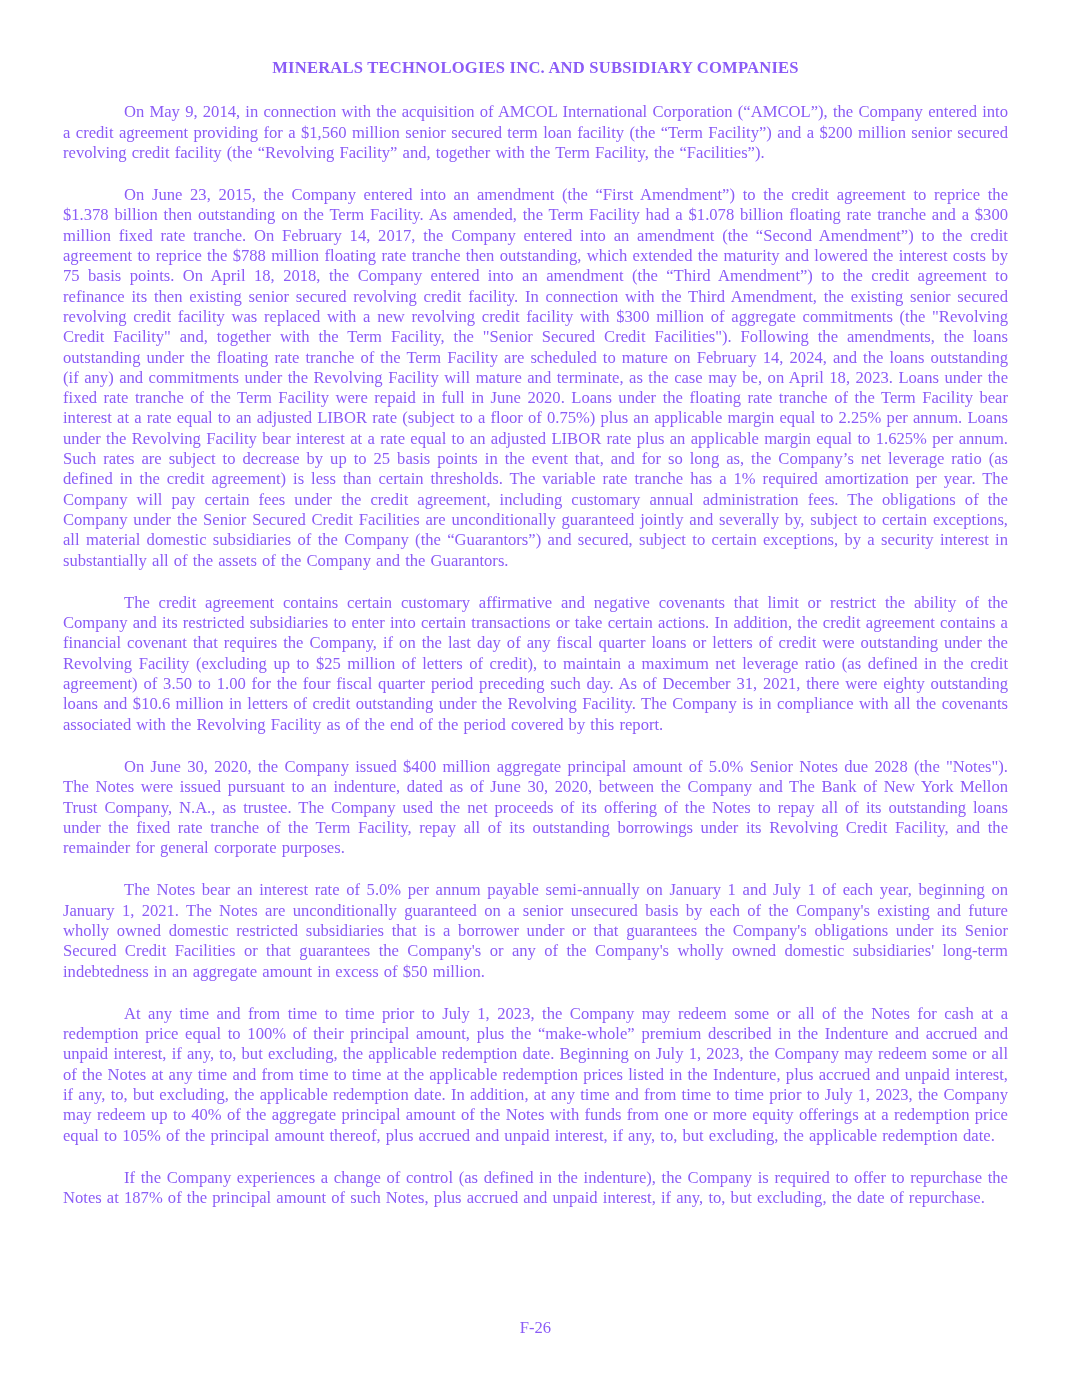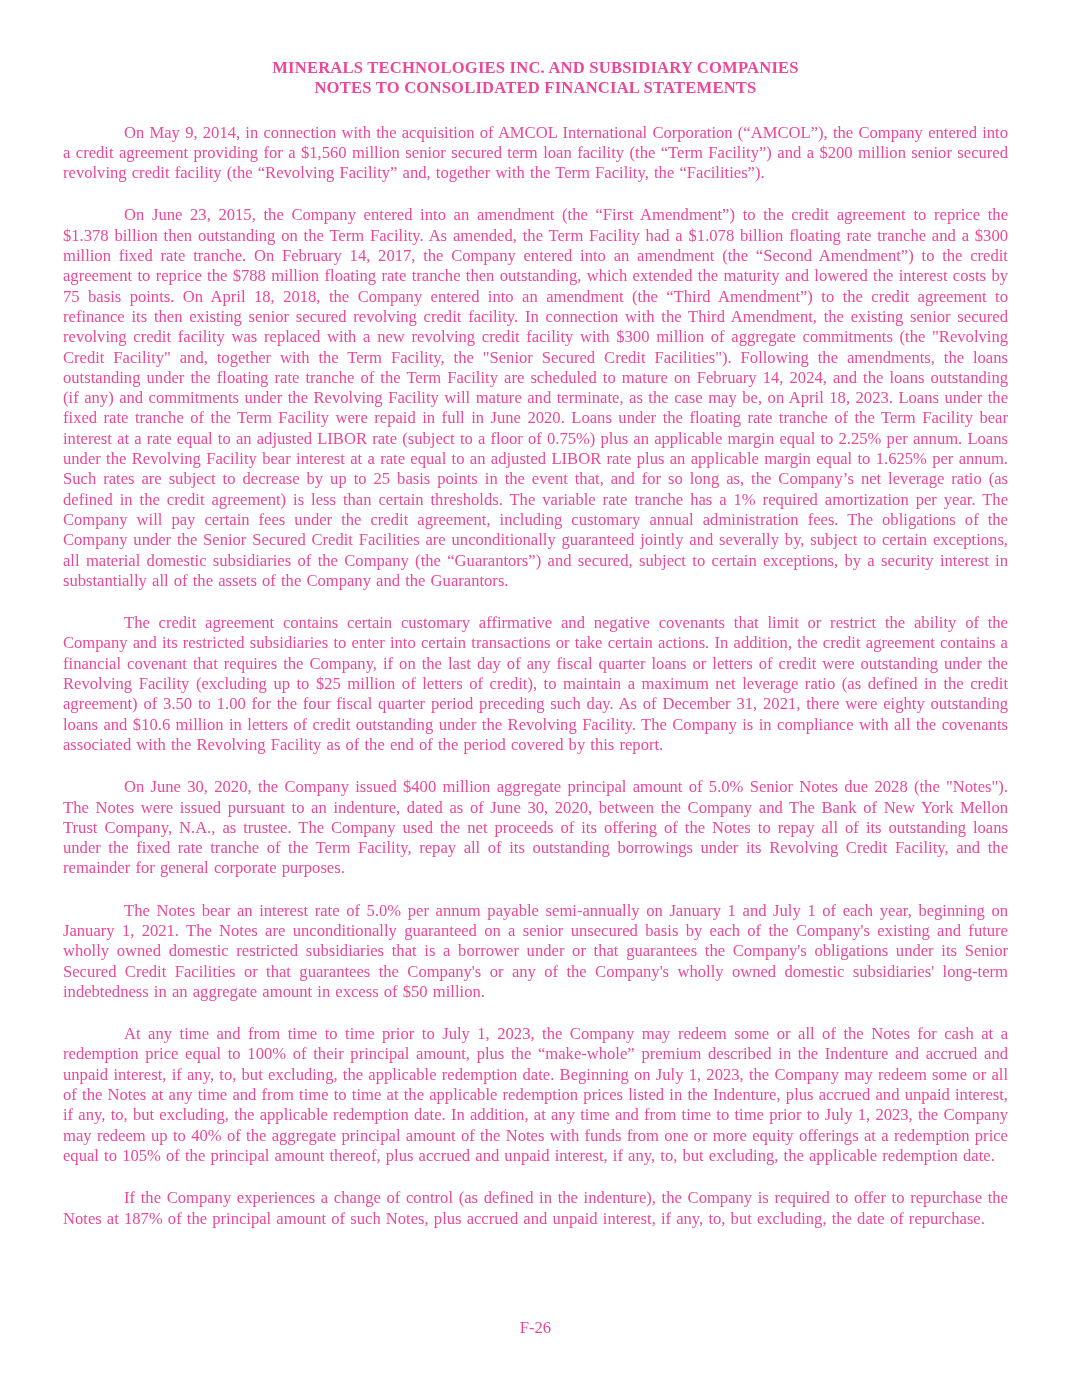--- a/index.html
+++ b/index.html
@@ -7,21 +7,21 @@
     padding: 0;
     background: #ffffff;
   }
   .page {
     position: relative;
     width: 1071px;
     height: 1386px;
     box-sizing: border-box;
     padding: 58px 63px 0 63px;
     background: #ffffff;
-    color: #ec4899;
+    color: #8b5cf6;
     font-family: "Liberation Serif", "DejaVu Serif", serif;
     font-size: 16.6px;
     line-height: 20.3px;
     text-align: justify;
   }
   .doc-header {
     text-align: center;
     font-weight: bold;
     margin-bottom: 24px;
   }
@@ -42,21 +42,20 @@
     text-indent: 0;
   }
 </style>
 </head>
 <body>
 
 <div class="page">
 
   <div class="doc-header">
     <div class="title-line">MINERALS TECHNOLOGIES INC. AND SUBSIDIARY COMPANIES</div>
-    <div class="title-line">NOTES TO CONSOLIDATED FINANCIAL STATEMENTS</div>
   </div>
 
   <p class="body-paragraph">On May 9, 2014, in connection with the acquisition of AMCOL International Corporation (“AMCOL”), the Company entered into a credit agreement providing for a $1,560 million senior secured term loan facility (the “Term Facility”) and a $200 million senior secured revolving credit facility (the “Revolving Facility” and, together with the Term Facility, the “Facilities”).</p>
 
   <p class="body-paragraph">On June 23, 2015, the Company entered into an amendment (the “First Amendment”) to the credit agreement to reprice the $1.378 billion then outstanding on the Term Facility. As amended, the Term Facility had a $1.078 billion floating rate tranche and a $300 million fixed rate tranche.  On February 14, 2017, the Company entered into an amendment (the “Second Amendment”) to the credit agreement to reprice the $788 million floating rate tranche then outstanding, which extended the maturity and lowered the interest costs by 75 basis points.  On April 18, 2018, the Company entered into an amendment (the “Third Amendment”) to the credit agreement to refinance its then existing senior secured revolving credit facility. In connection with the Third Amendment, the existing senior secured revolving credit facility was replaced with a new revolving credit facility with $300 million of aggregate commitments (the "Revolving Credit Facility" and, together with the Term Facility, the "Senior Secured Credit Facilities"). Following the amendments, the loans outstanding under the floating rate tranche of the Term Facility are scheduled to mature on February 14, 2024, and the loans outstanding (if any) and commitments under the Revolving Facility will mature and terminate, as the case may be, on April 18, 2023. Loans under the fixed rate tranche of the Term Facility were repaid in full in June 2020.  Loans under the floating rate tranche of the Term Facility bear interest at a rate equal to an adjusted LIBOR rate (subject to a floor of 0.75%) plus an applicable margin equal to 2.25% per annum. Loans under the Revolving Facility bear interest at a rate equal to an adjusted LIBOR rate plus an applicable margin equal to 1.625% per annum.  Such rates are subject to decrease by up to 25 basis points in the event that, and for so long as, the Company’s net leverage ratio (as defined in the credit agreement) is less than certain thresholds. The variable rate tranche has a 1% required amortization per year. The Company will pay certain fees under the credit agreement, including customary annual administration fees.  The obligations of the Company under the Senior Secured Credit Facilities are unconditionally guaranteed jointly and severally by, subject to certain exceptions, all material domestic subsidiaries of the Company (the “Guarantors”) and secured, subject to certain exceptions, by a security interest in substantially all of the assets of the Company and the Guarantors.</p>
 
   <p class="body-paragraph">The credit agreement contains certain customary affirmative and negative covenants that limit or restrict the ability of the Company and its restricted subsidiaries to enter into certain transactions or take certain actions. In addition, the credit agreement contains a financial covenant that requires the Company, if on the last day of any fiscal quarter loans or letters of credit were outstanding under the Revolving Facility (excluding up to $25 million of letters of credit), to maintain a maximum net leverage ratio (as defined in the credit agreement) of 3.50 to 1.00 for the four fiscal quarter period preceding such day.  As of December 31, 2021, there were eighty outstanding loans and $10.6 million in letters of credit outstanding under the Revolving Facility.  The Company is in compliance with all the covenants associated with the Revolving Facility as of the end of the period covered by this report.</p>
 
   <p class="body-paragraph">On June 30, 2020, the Company issued $400 million aggregate principal amount of 5.0% Senior Notes due 2028 (the "Notes").  The Notes were issued pursuant to an indenture, dated as of June 30, 2020, between the Company and The Bank of New York Mellon Trust Company, N.A., as trustee.  The Company used the net proceeds of its offering of the Notes to repay all of its outstanding loans under the fixed rate tranche of the Term Facility, repay all of its outstanding borrowings under its Revolving Credit Facility, and the remainder for general corporate purposes.</p>
 

